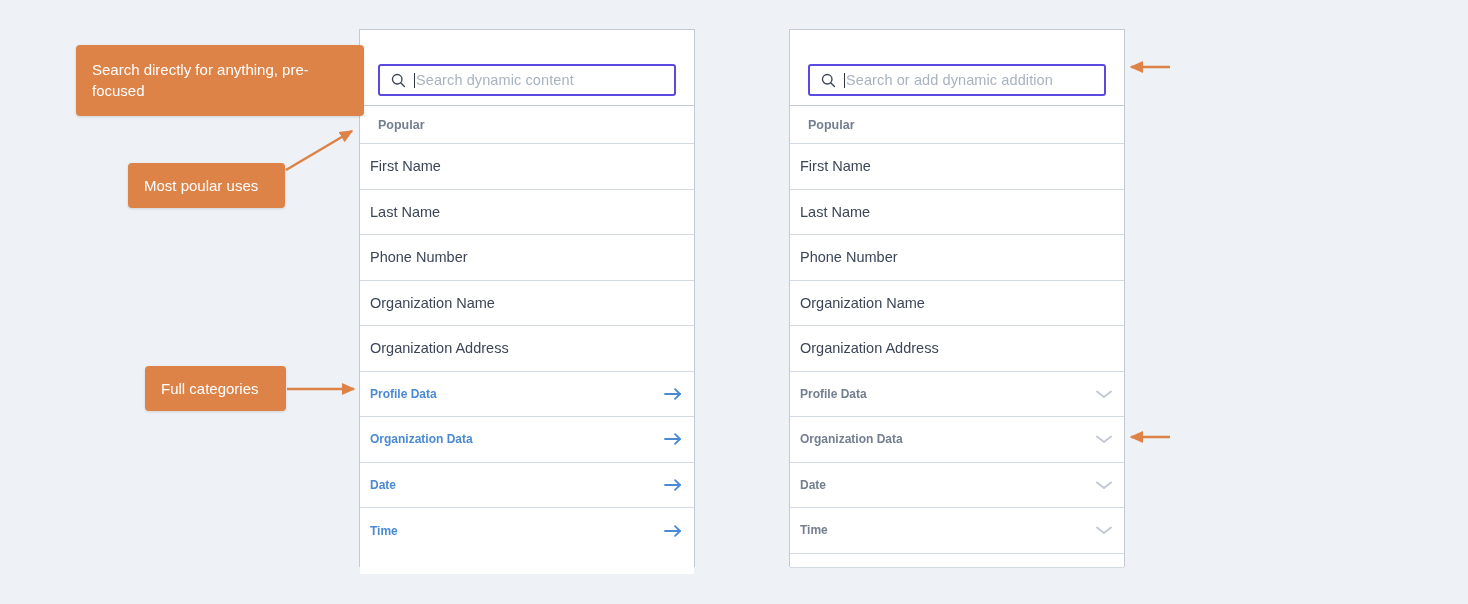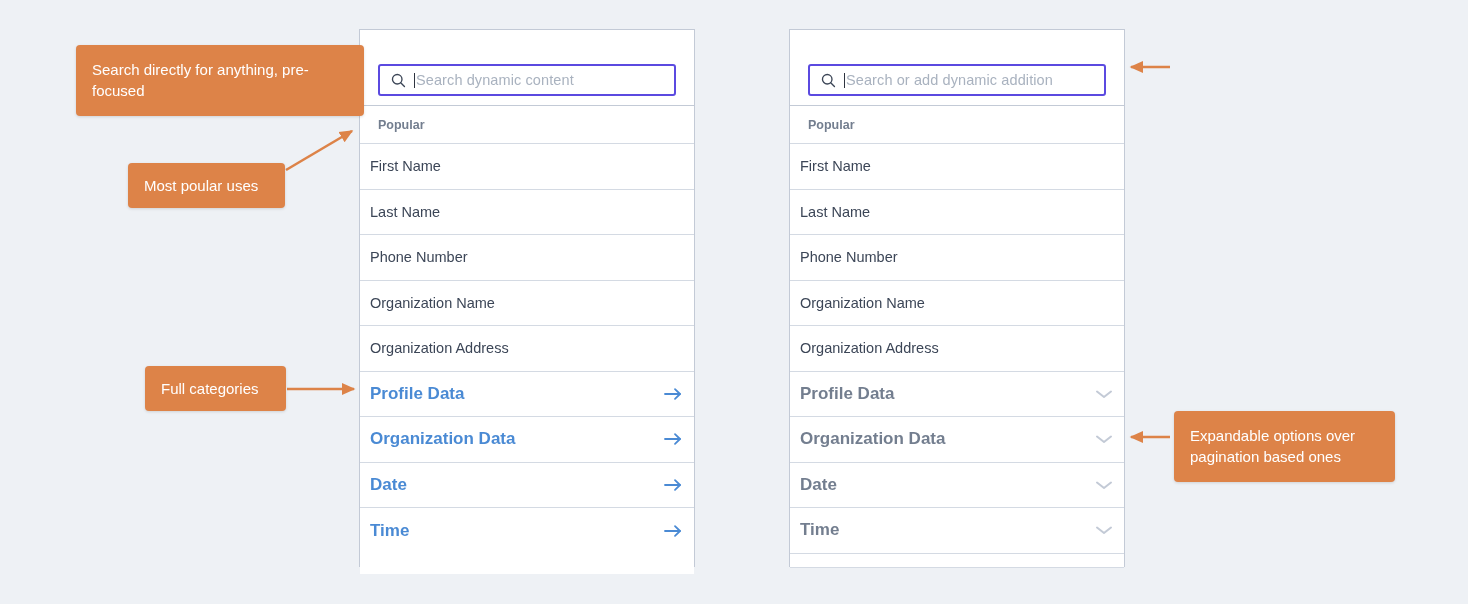--- a/index.html
+++ b/index.html
@@ -83,21 +83,21 @@
     padding: 0 10px;
     border-bottom: 1px solid #d4dae3;
     background: #ffffff;
   }
   .row-popular .row-label {
     font-size: 14.5px;
     color: #3c4657;
     font-weight: normal;
   }
   .row-cat .row-label {
-    font-size: 17px;
+    font-size: 12px;
     font-weight: bold;
   }
   .cat-link .row-label { color: #4a8ad4; }
   .cat-plain .row-label { color: #737e8f; }
 
   .arrow-icon  { width: 20px; height: 16px; display: block; }
   .chevron-icon{ width: 20px; height: 12px; display: block; }
 
   .row-stub {
     height: 14px;
@@ -268,15 +268,14 @@
     <line x1="287" y1="389" x2="354" y2="389" stroke="#dd8348" stroke-width="2.6" marker-end="url(#arrowR)"></line>
 
     <line x1="1170" y1="67" x2="1131" y2="67" stroke="#dd8348" stroke-width="2.6" marker-end="url(#arrowL)"></line>
 
     <line x1="1170" y1="437" x2="1131" y2="437" stroke="#dd8348" stroke-width="2.6" marker-end="url(#arrowL)"></line>
   </svg>
 
   <div class="note" id="note-search">Search directly for anything, pre-focused</div>
   <div class="note" id="note-popular">Most poular uses</div>
   <div class="note" id="note-categories">Full categories</div>
-  <div class="note" id="note-expandable">Expandable options over pagination based ones</div>
 
 </div>
 
 </body></html>

